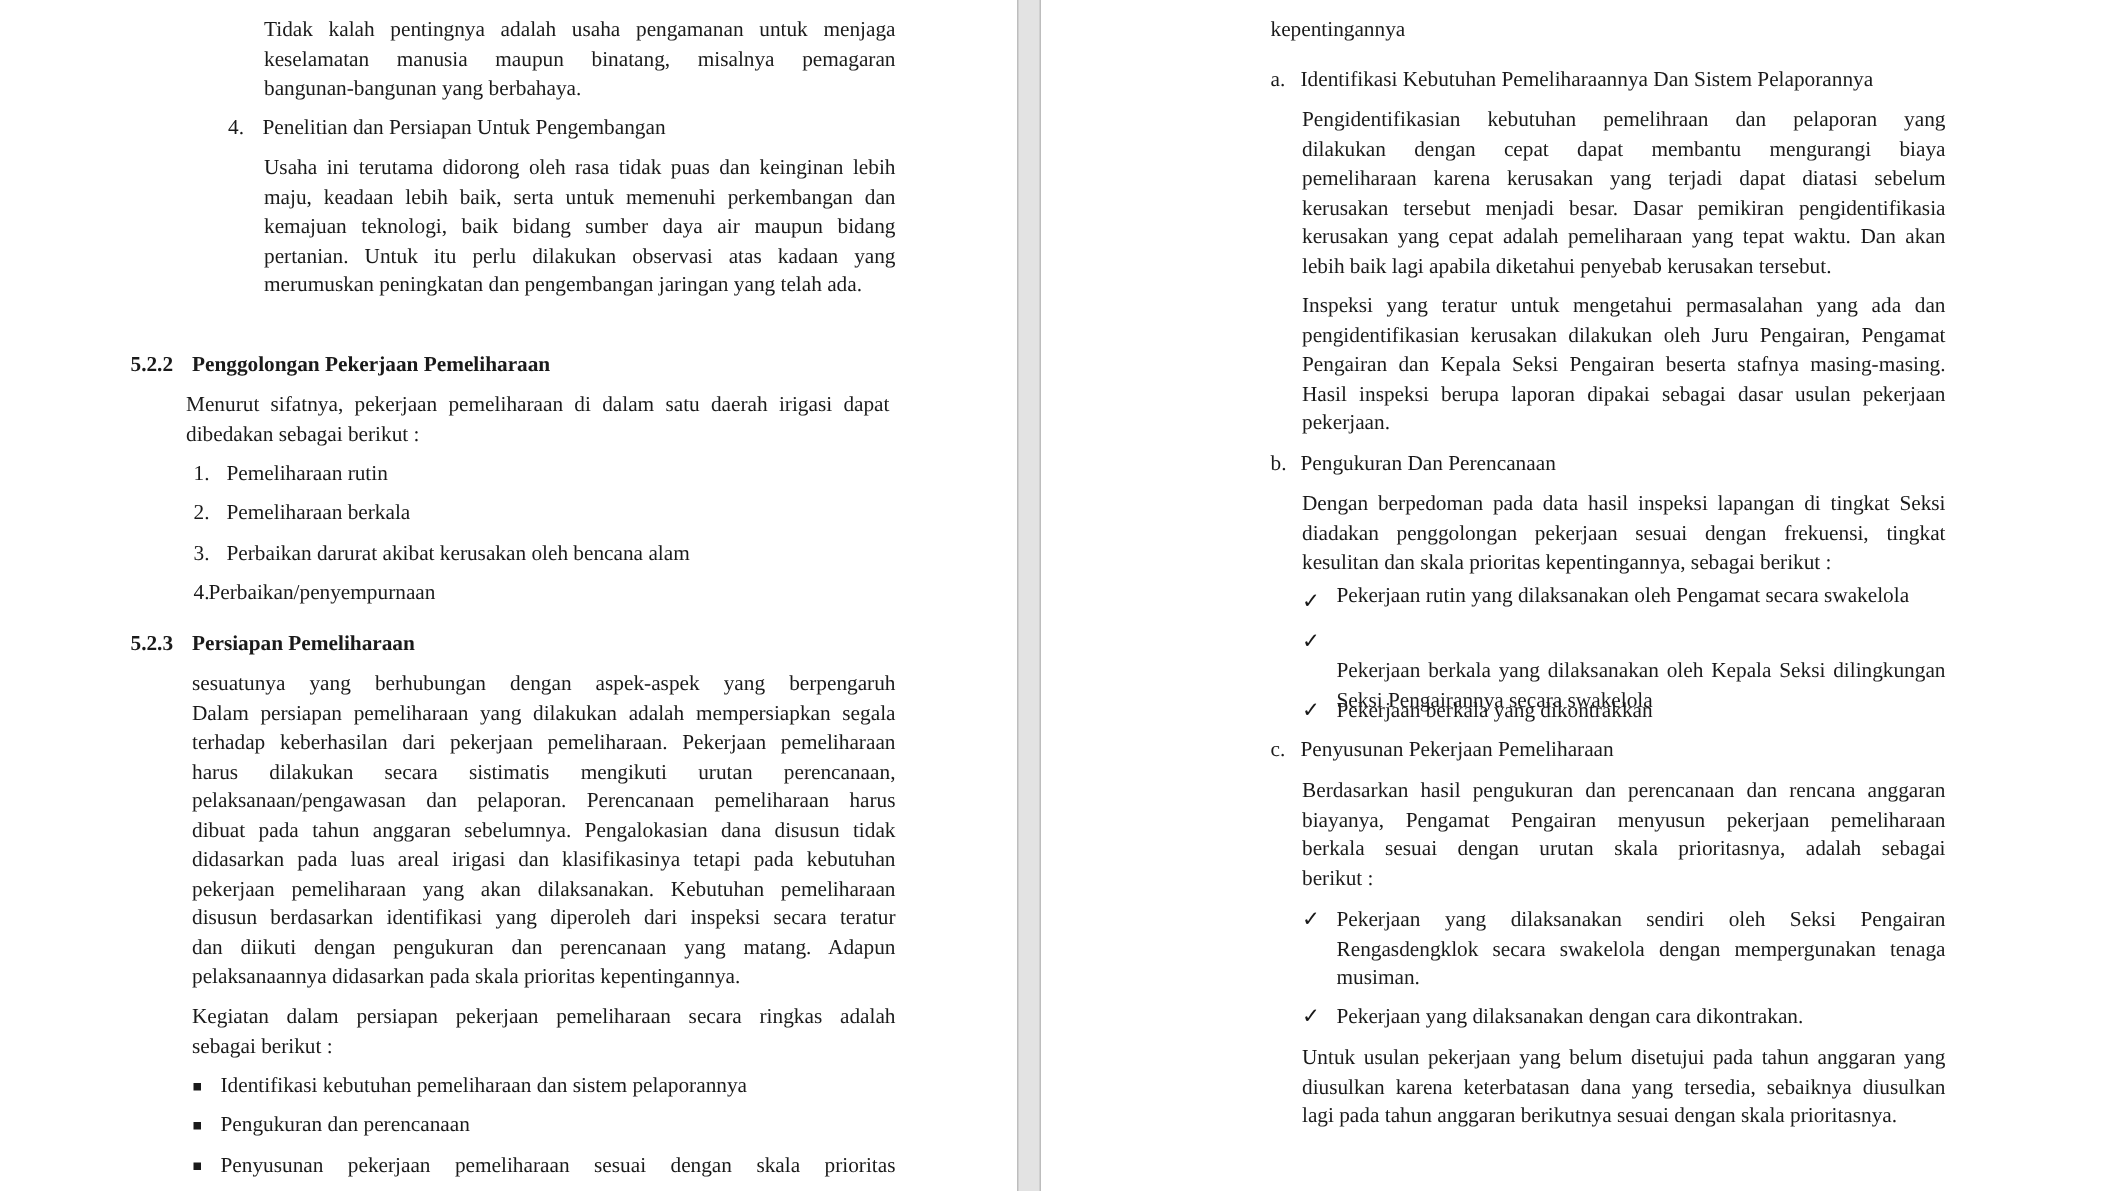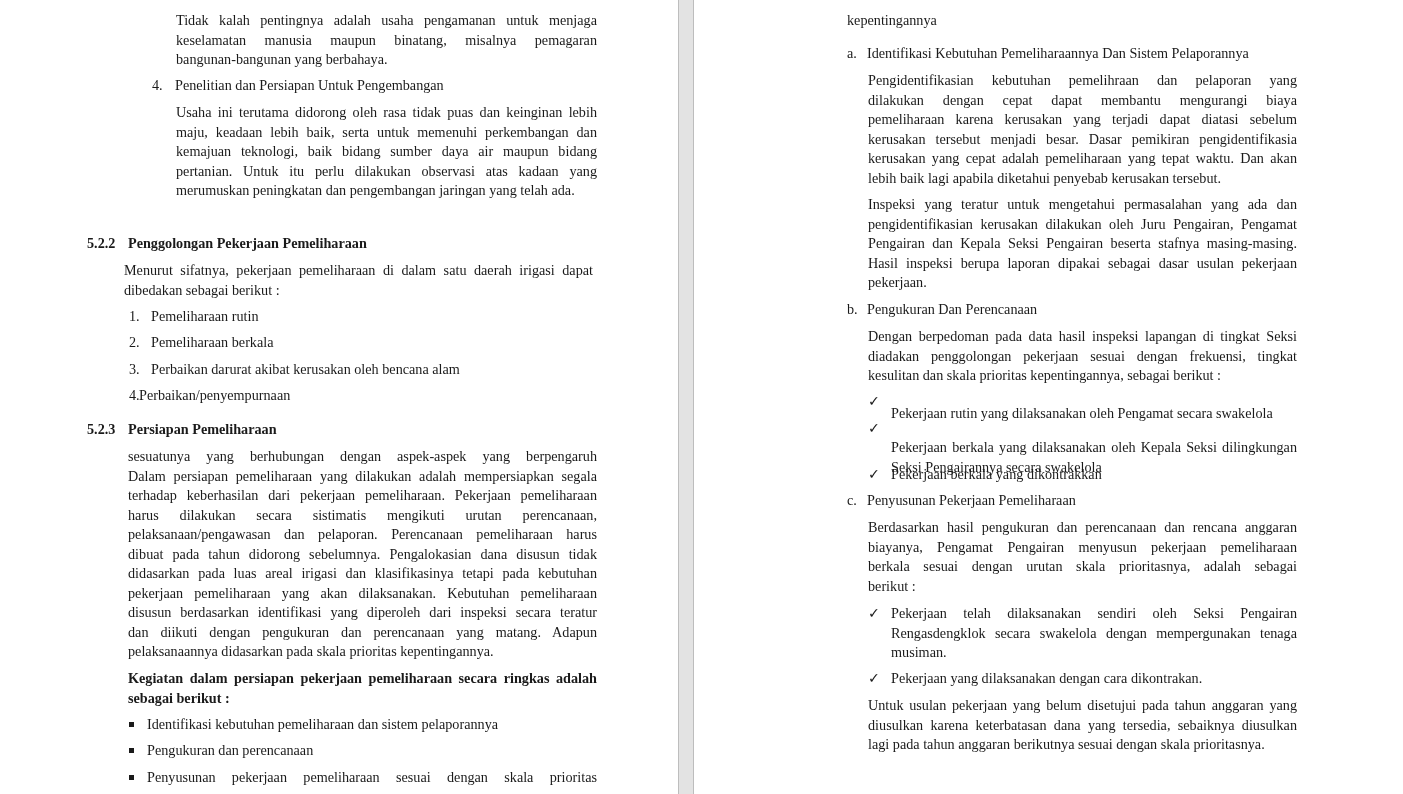--- a/index.html
+++ b/index.html
@@ -120,29 +120,29 @@
 
   <span class="ln bold" style="left:87px; top:420px;">5.2.3</span>
   <span class="ln bold" style="left:128px; top:420px;">Persiapan Pemeliharaan</span>
 
   <div class="para" style="left:128px; top:447px; width:469px;">
     <span class="row">sesuatunya yang berhubungan dengan aspek-aspek yang berpengaruh</span>
     <span class="row">Dalam persiapan pemeliharaan yang dilakukan adalah mempersiapkan segala</span>
     <span class="row">terhadap keberhasilan dari pekerjaan pemeliharaan. Pekerjaan pemeliharaan</span>
     <span class="row">harus dilakukan secara sistimatis mengikuti urutan perencanaan,</span>
     <span class="row">pelaksanaan/pengawasan dan pelaporan. Perencanaan pemeliharaan harus</span>
-    <span class="row">dibuat pada tahun didorong sebelumnya. Pengalokasian dana disusun tidak</span>
+    <span class="row">dibuat pada tahun anggaran sebelumnya. Pengalokasian dana disusun tidak</span>
     <span class="row">didasarkan pada luas areal irigasi dan klasifikasinya tetapi pada kebutuhan</span>
     <span class="row">pekerjaan pemeliharaan yang akan dilaksanakan. Kebutuhan pemeliharaan</span>
     <span class="row">disusun berdasarkan identifikasi yang diperoleh dari inspeksi secara teratur</span>
     <span class="row">dan diikuti dengan pengukuran dan perencanaan yang matang. Adapun</span>
     <span class="row last">pelaksanaannya didasarkan pada skala prioritas kepentingannya.</span>
   </div>
 
-  <div class="para" style="left:128px; top:669px; width:469px;font-weight:bold;">
+  <div class="para" style="left:128px; top:669px; width:469px;">
     <span class="row">Kegiatan dalam persiapan pekerjaan pemeliharaan secara ringkas adalah</span>
     <span class="row last">sebagai berikut :</span>
   </div>
 
   <div>
     <div>
       <span class="sq" style="left:129px; top:722px;"></span>
       <span class="ln" style="left:147px; top:715px;">Identifikasi kebutuhan pemeliharaan dan sistem pelaporannya</span>
     </div>
     <div>
@@ -189,21 +189,21 @@
 
   <div class="para" style="left:173px; top:327px; width:429px;">
     <span class="row">Dengan berpedoman pada data hasil inspeksi lapangan di tingkat Seksi</span>
     <span class="row">diadakan penggolongan pekerjaan sesuai dengan frekuensi, tingkat</span>
     <span class="row last">kesulitan dan skala prioritas kepentingannya, sebagai berikut :</span>
   </div>
 
   <div>
     <div>
       <span class="marker" style="left:173px; top:392px;">✓</span>
-      <span class="ln" style="left:196px; top:404px;text-align:center;">Pekerjaan rutin yang dilaksanakan oleh Pengamat secara swakelola</span>
+      <span class="ln" style="left:196px; top:388px;text-align:center;">Pekerjaan rutin yang dilaksanakan oleh Pengamat secara swakelola</span>
     </div>
     <div>
       <span class="marker" style="left:173px; top:419px;">✓</span>
       <div class="para" style="left:196px; top:438px; width:406px;">
         <span class="row">Pekerjaan berkala yang dilaksanakan oleh Kepala Seksi dilingkungan</span>
         <span class="row last">Seksi Pengairannya secara swakelola</span>
       </div>
     </div>
     <div>
       <span class="marker" style="left:173px; top:465px;">✓</span>
@@ -218,21 +218,21 @@
     <span class="row">Berdasarkan hasil pengukuran dan perencanaan dan rencana anggaran</span>
     <span class="row">biayanya, Pengamat Pengairan menyusun pekerjaan pemeliharaan</span>
     <span class="row">berkala sesuai dengan urutan skala prioritasnya, adalah sebagai</span>
     <span class="row last">berikut :</span>
   </div>
 
   <div>
     <div>
       <span class="marker" style="left:173px; top:604px;">✓</span>
       <div class="para" style="left:196px; top:604px; width:406px;">
-        <span class="row">Pekerjaan telah dilaksanakan sendiri oleh Seksi Pengairan</span>
+        <span class="row">Pekerjaan yang dilaksanakan sendiri oleh Seksi Pengairan</span>
         <span class="row">Rengasdengklok secara swakelola dengan mempergunakan tenaga</span>
         <span class="row last">musiman.</span>
       </div>
     </div>
     <div>
       <span class="marker" style="left:173px; top:669px;">✓</span>
       <span class="ln" style="left:196px; top:669px;">Pekerjaan yang dilaksanakan dengan cara dikontrakan.</span>
     </div>
   </div>
 

